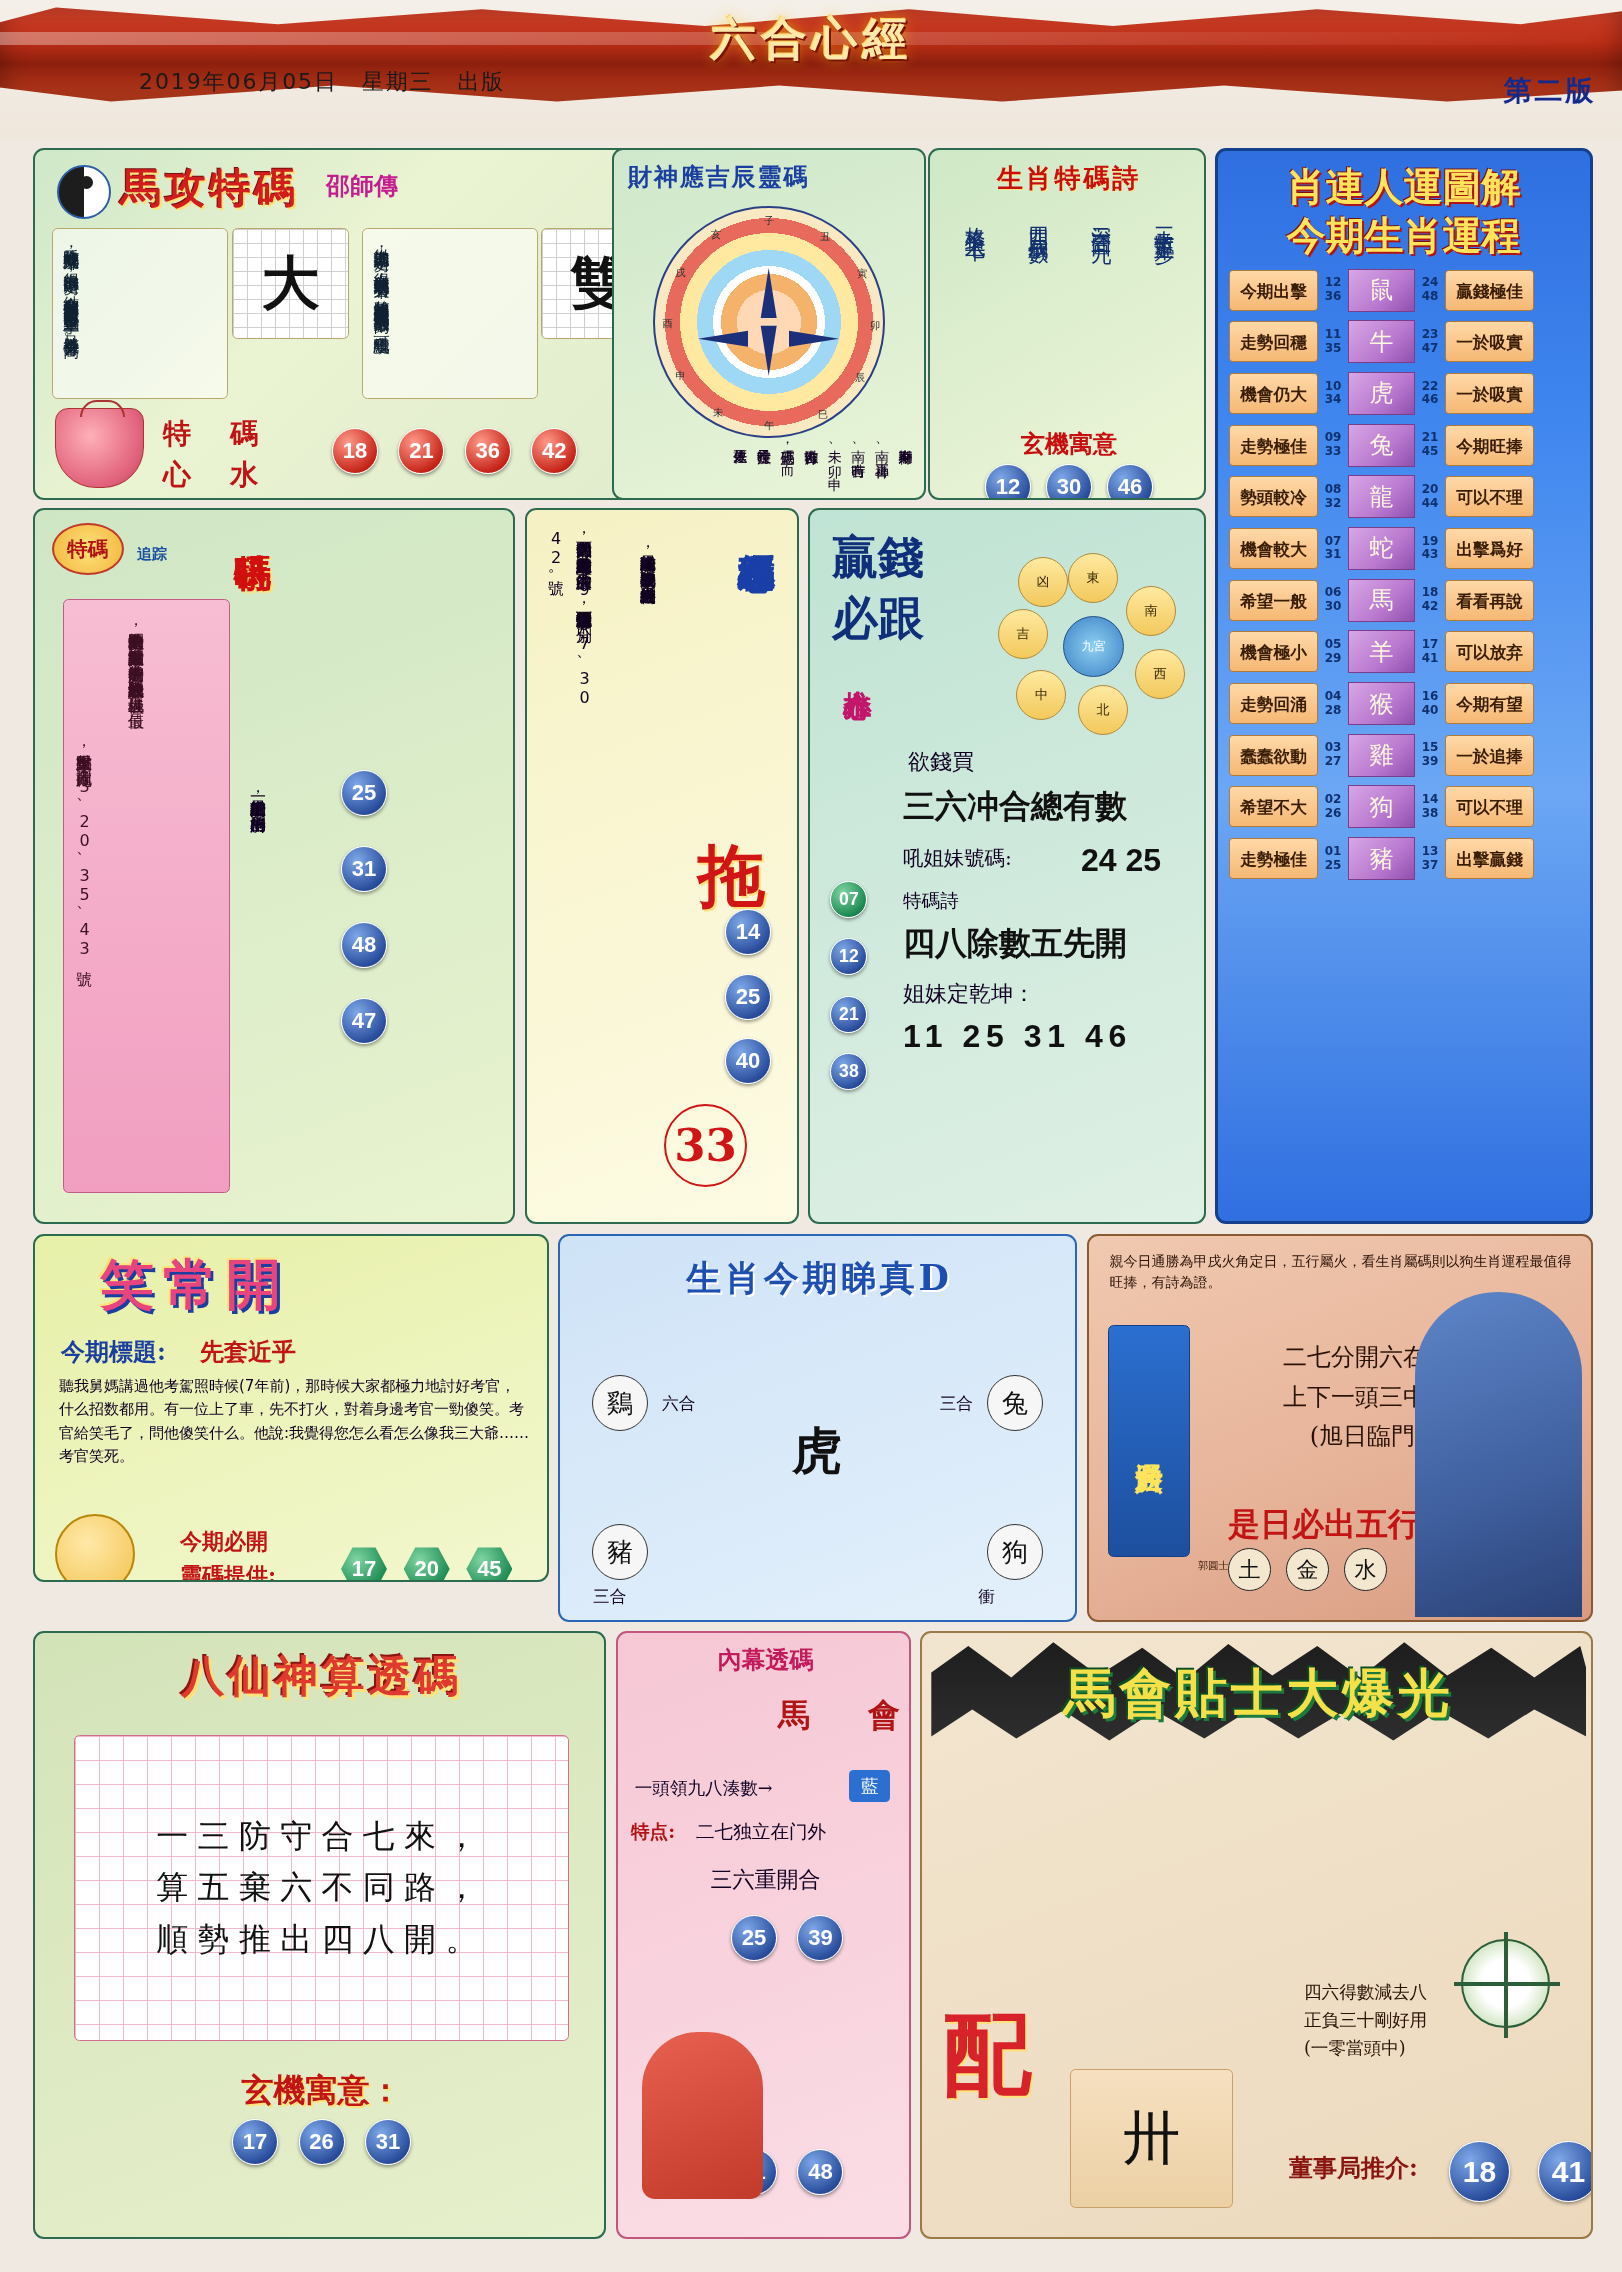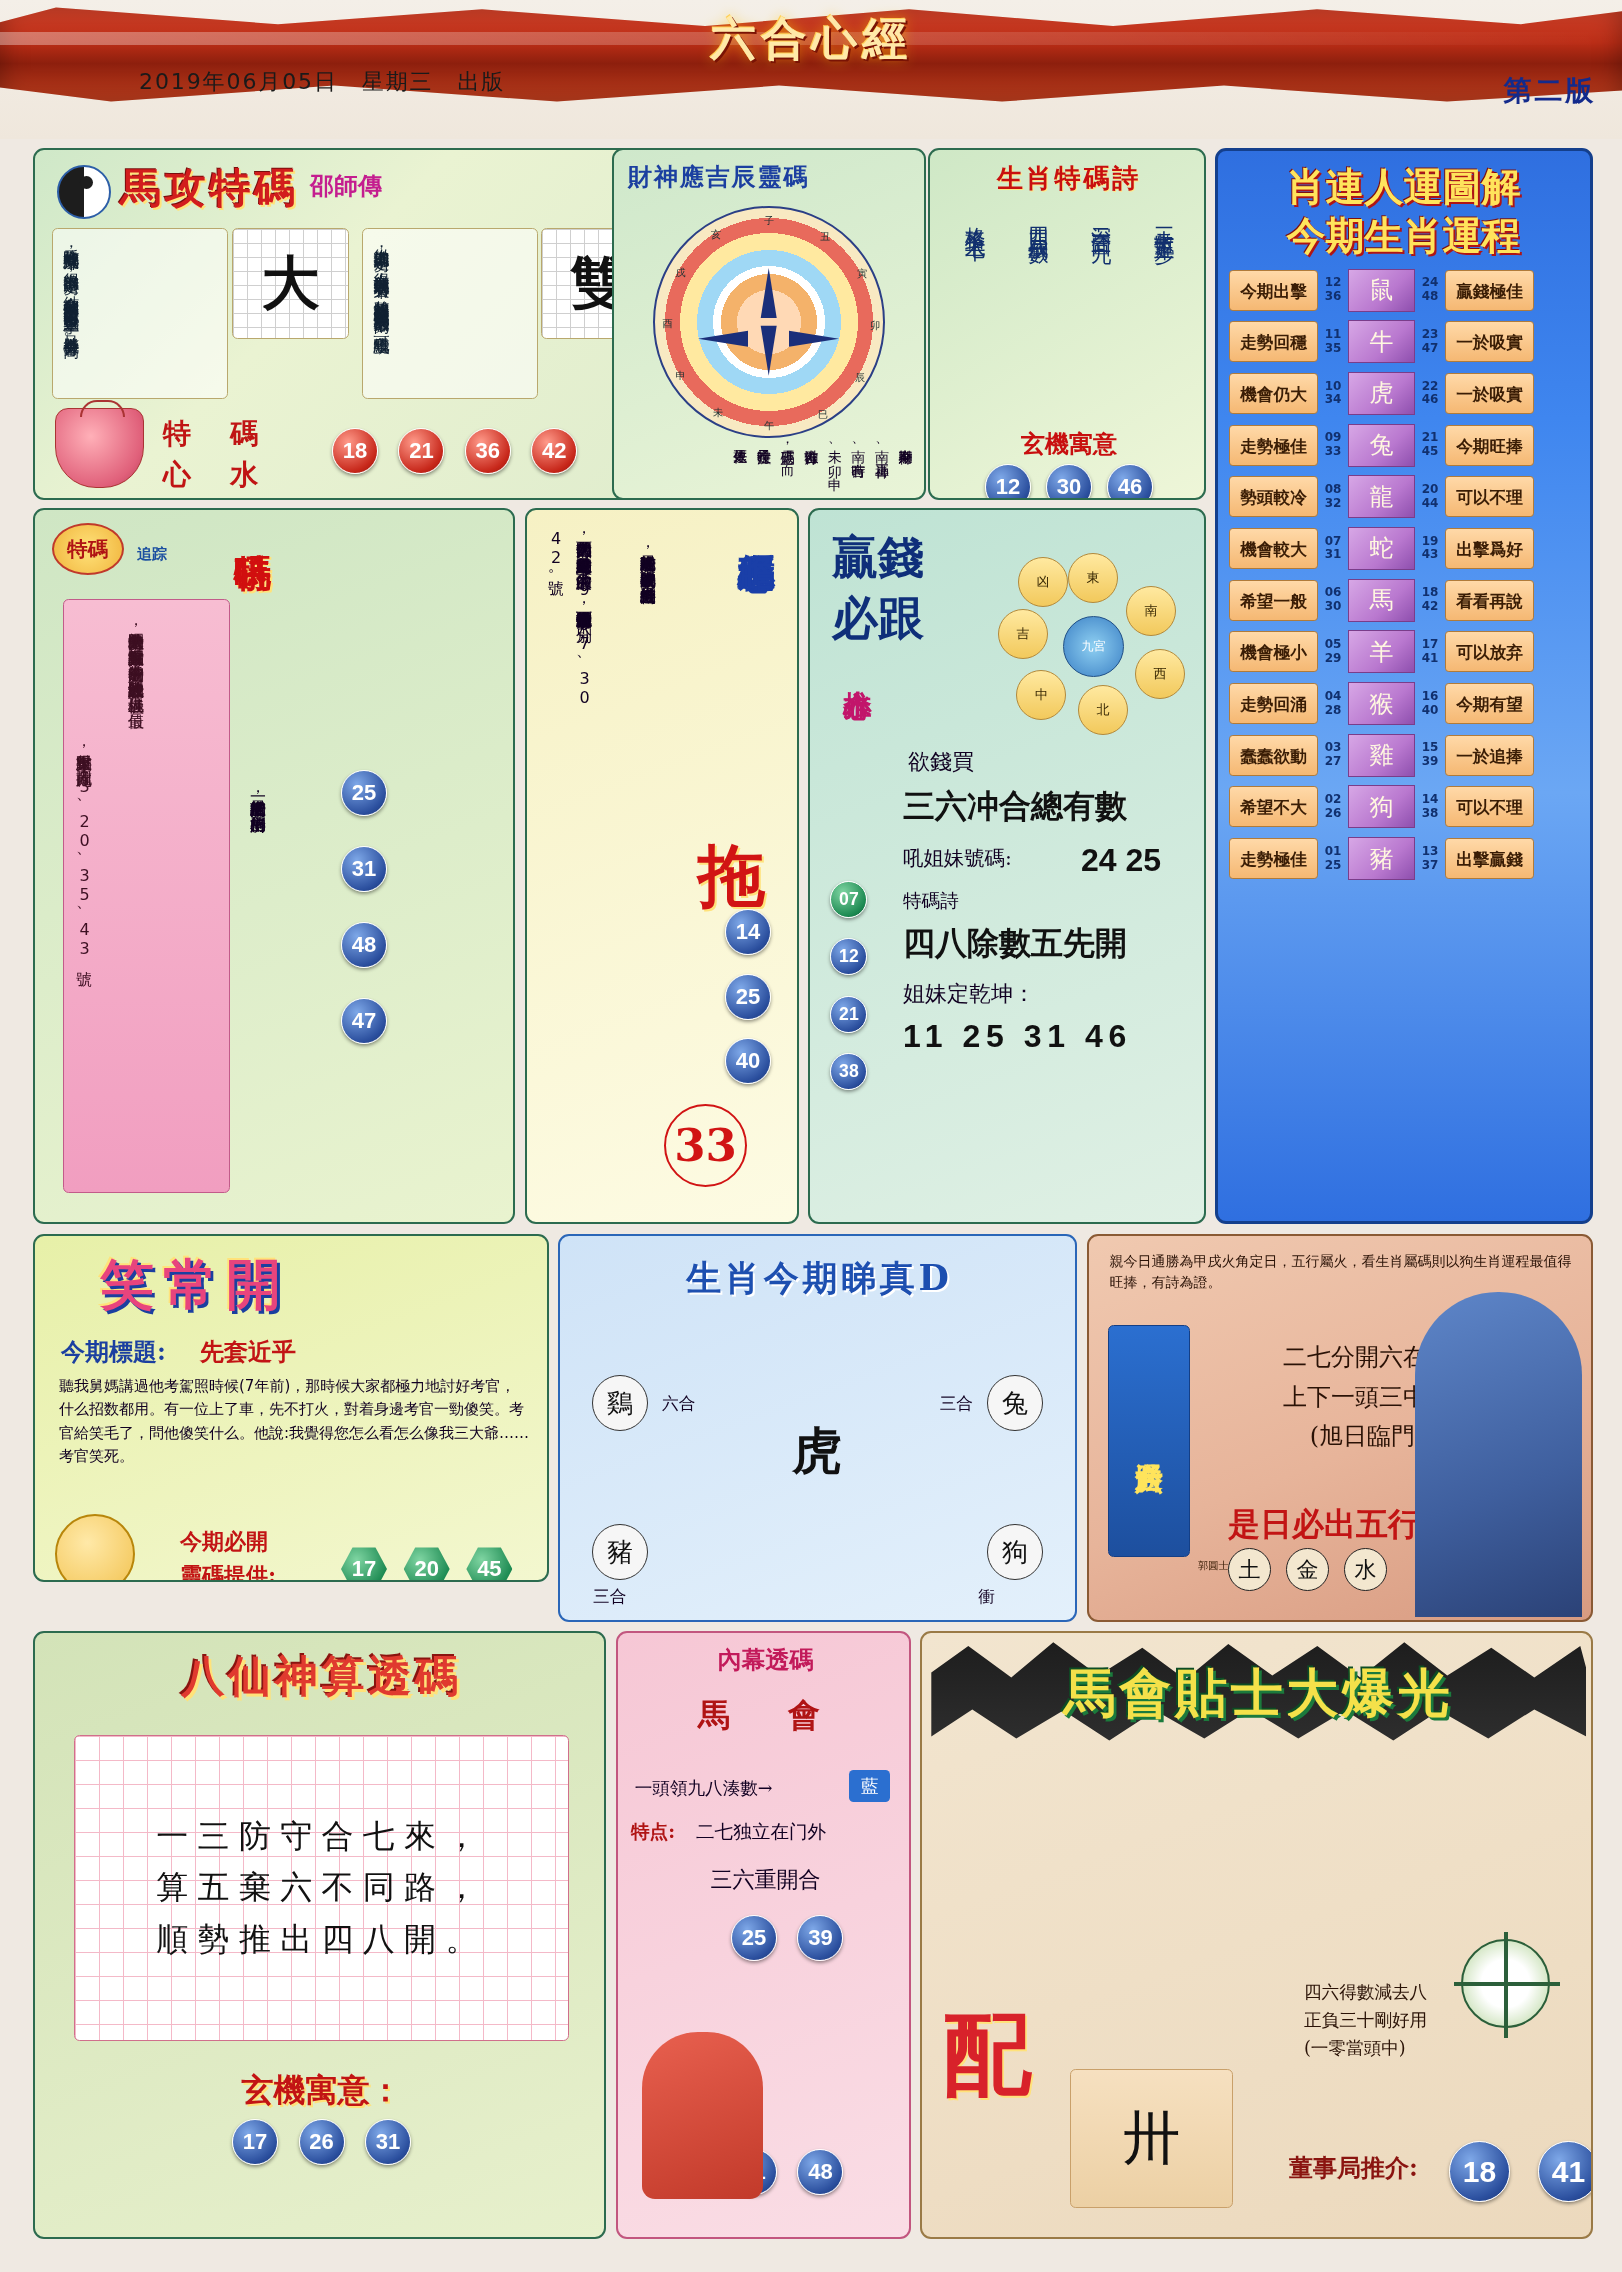--- a/index.html
+++ b/index.html
@@ -82,21 +82,21 @@
     border:2.8px solid #2d5fa8;
   }
   .bagua:after{content:"";position:absolute;left:20.4px;top:9.3px;width:13px;height:13px;border-radius:50%;background:#1d1d1d;}
   .p1-main {
     position:absolute; left:72px; top:1.9px;
     font-size:41px; font-weight:bold; letter-spacing:3.7px;
     font-family:"DejaVu Serif","Liberation Serif",serif;
     color:#d21d1d;
     text-shadow:1.9px 1.9px 0 #ffe37a,-0.9px -0.9px 0 #7a0d0d;
   }
-  .p1-sub { position:absolute; left:262px; top:11px; font-size:24px; color:#c41d8f; font-weight:bold;
+  .p1-sub { position:absolute; left:278px; top:11px; font-size:24px; color:#c41d8f; font-weight:bold;
             font-family:Liberation Sans, sans-serif;}
   .txtbox {
     position:absolute; background:rgba(255,255,255,.55);
     border:1.9px solid #b9a86d; border-radius:5.6px;
   }
   .vcol { font-size:16px; line-height:1.45; color:#123; letter-spacing:0.9px; }
   .bigchar {
     font-size:58px; font-weight:bold; color:#111;
     font-family:"DejaVu Serif","Liberation Serif",serif;
   }
@@ -705,21 +705,21 @@
     <div style="position:absolute;left:0;top:436px;width:573px;text-align:center;font-size:32px;font-weight:bold;color:#c21414;font-family:'DejaVu Serif',serif;text-shadow:1.9px 1.9px 0 #ffe27a;">玄機寓意：</div>
     <div style="position:absolute;left:0;top:486px;width:573px;display:flex;justify-content:center;gap:20.4px;">
       <span class="ball">17</span>
       <span class="ball">26</span>
       <span class="ball">31</span>
     </div>
   </div>
 
   <div class="panel bdr" id="p12" style="border-color:#c2567f;">
     <div class="p12-title" style="position:absolute;left:0;top:11px;width:295px;text-align:center;">內幕透碼</div>
-    <div class="p12-title" style="position:absolute;left:0;top:61px;width:295px;text-align:center;font-size:32px;color:#b01414;letter-spacing:13px;">馬　會</div>
+    <div class="p12-title" style="position:absolute;left:0;top:61px;width:295px;text-align:right;font-size:32px;color:#b01414;letter-spacing:13px;">馬　會</div>
 
     <div style="position:absolute;left:16.7px;top:143px;font-size:17.6px;color:#102;font-family:'DejaVu Serif',serif;">一頭領九八湊數→</div>
     <div style="position:absolute;right:18.6px;top:137px;width:41px;height:32px;background:#2b6fd0;color:#fff;border-radius:4.6px;display:flex;align-items:center;justify-content:center;font-size:17.6px;">藍</div>
 
     <div style="position:absolute;left:13px;top:186px;font-size:18.6px;font-weight:bold;color:#b01414;font-family:'DejaVu Serif',serif;">特点:</div>
     <div style="position:absolute;left:78px;top:186px;font-size:18.6px;color:#102;font-family:'DejaVu Serif',serif;">二七独立在门外</div>
 
     <div style="position:absolute;left:0;top:232px;width:295px;text-align:center;font-size:22px;color:#102;font-family:'DejaVu Serif',serif;">三六重開合</div>
 
     <div style="position:absolute;left:113px;top:282px;display:flex;gap:20.4px;">

